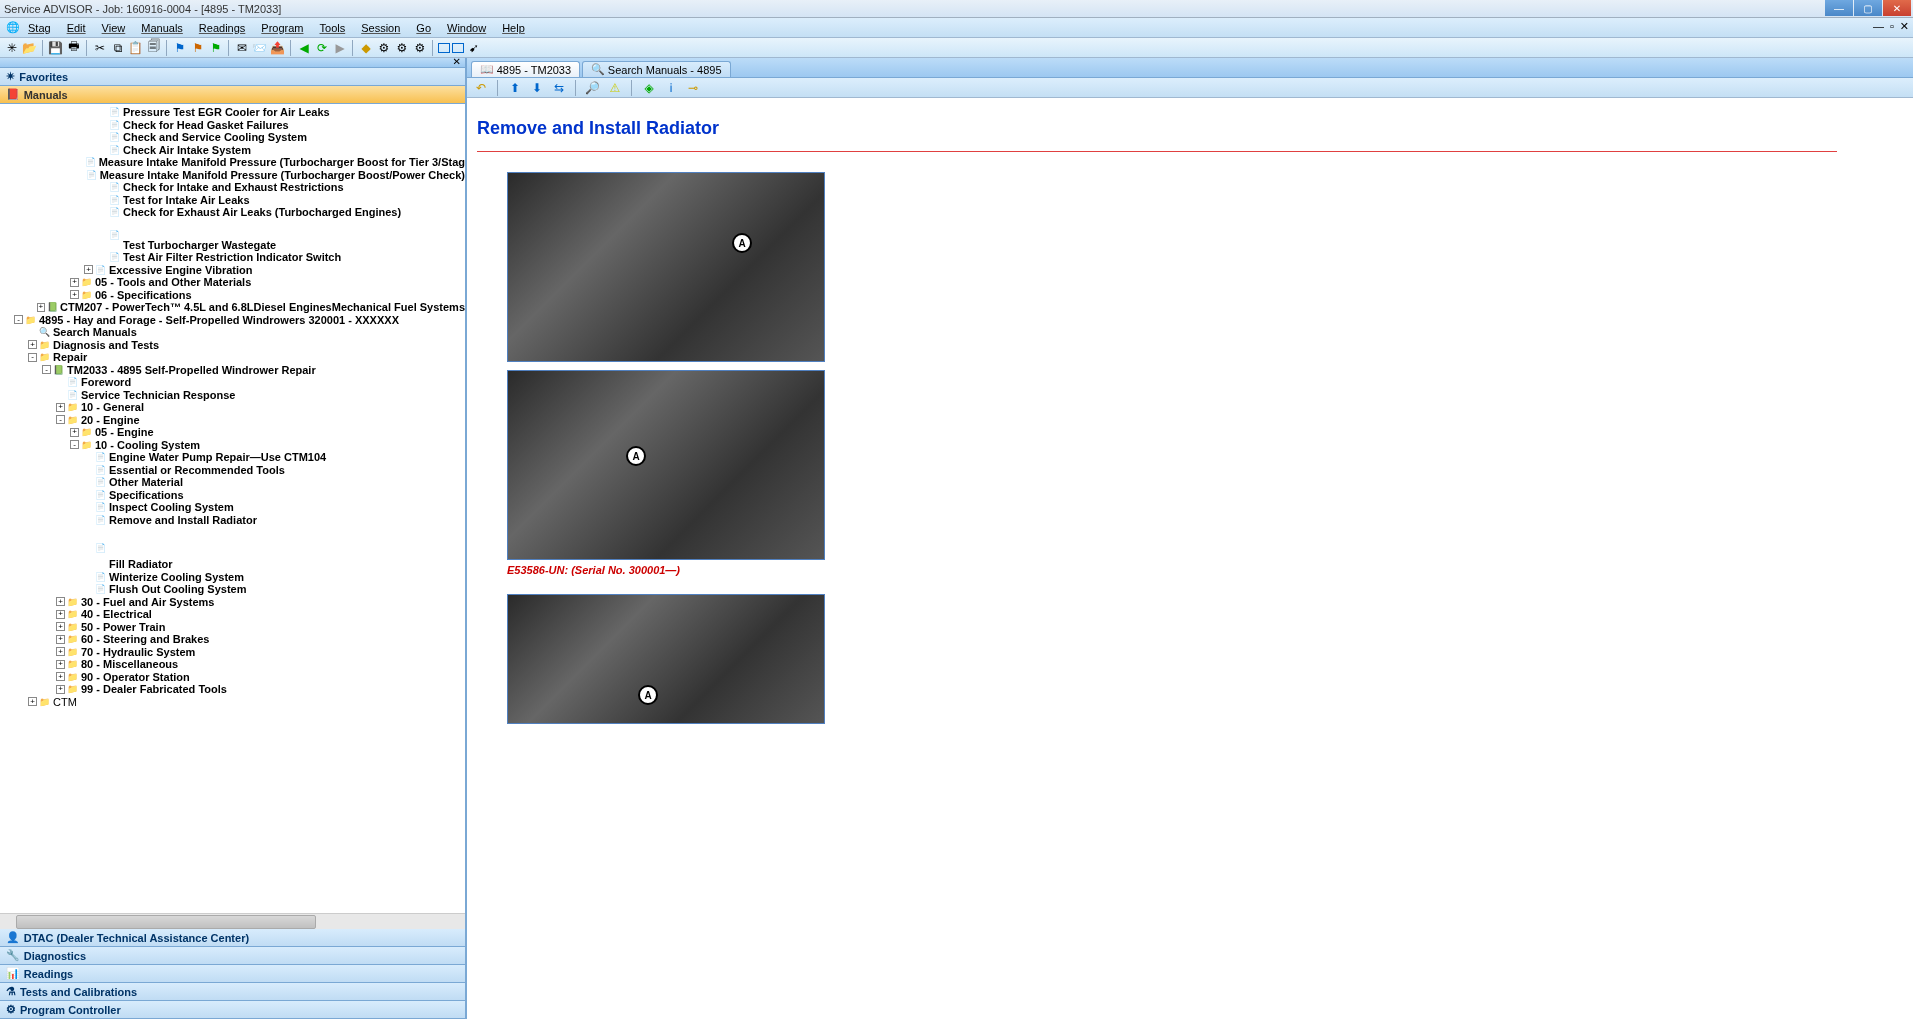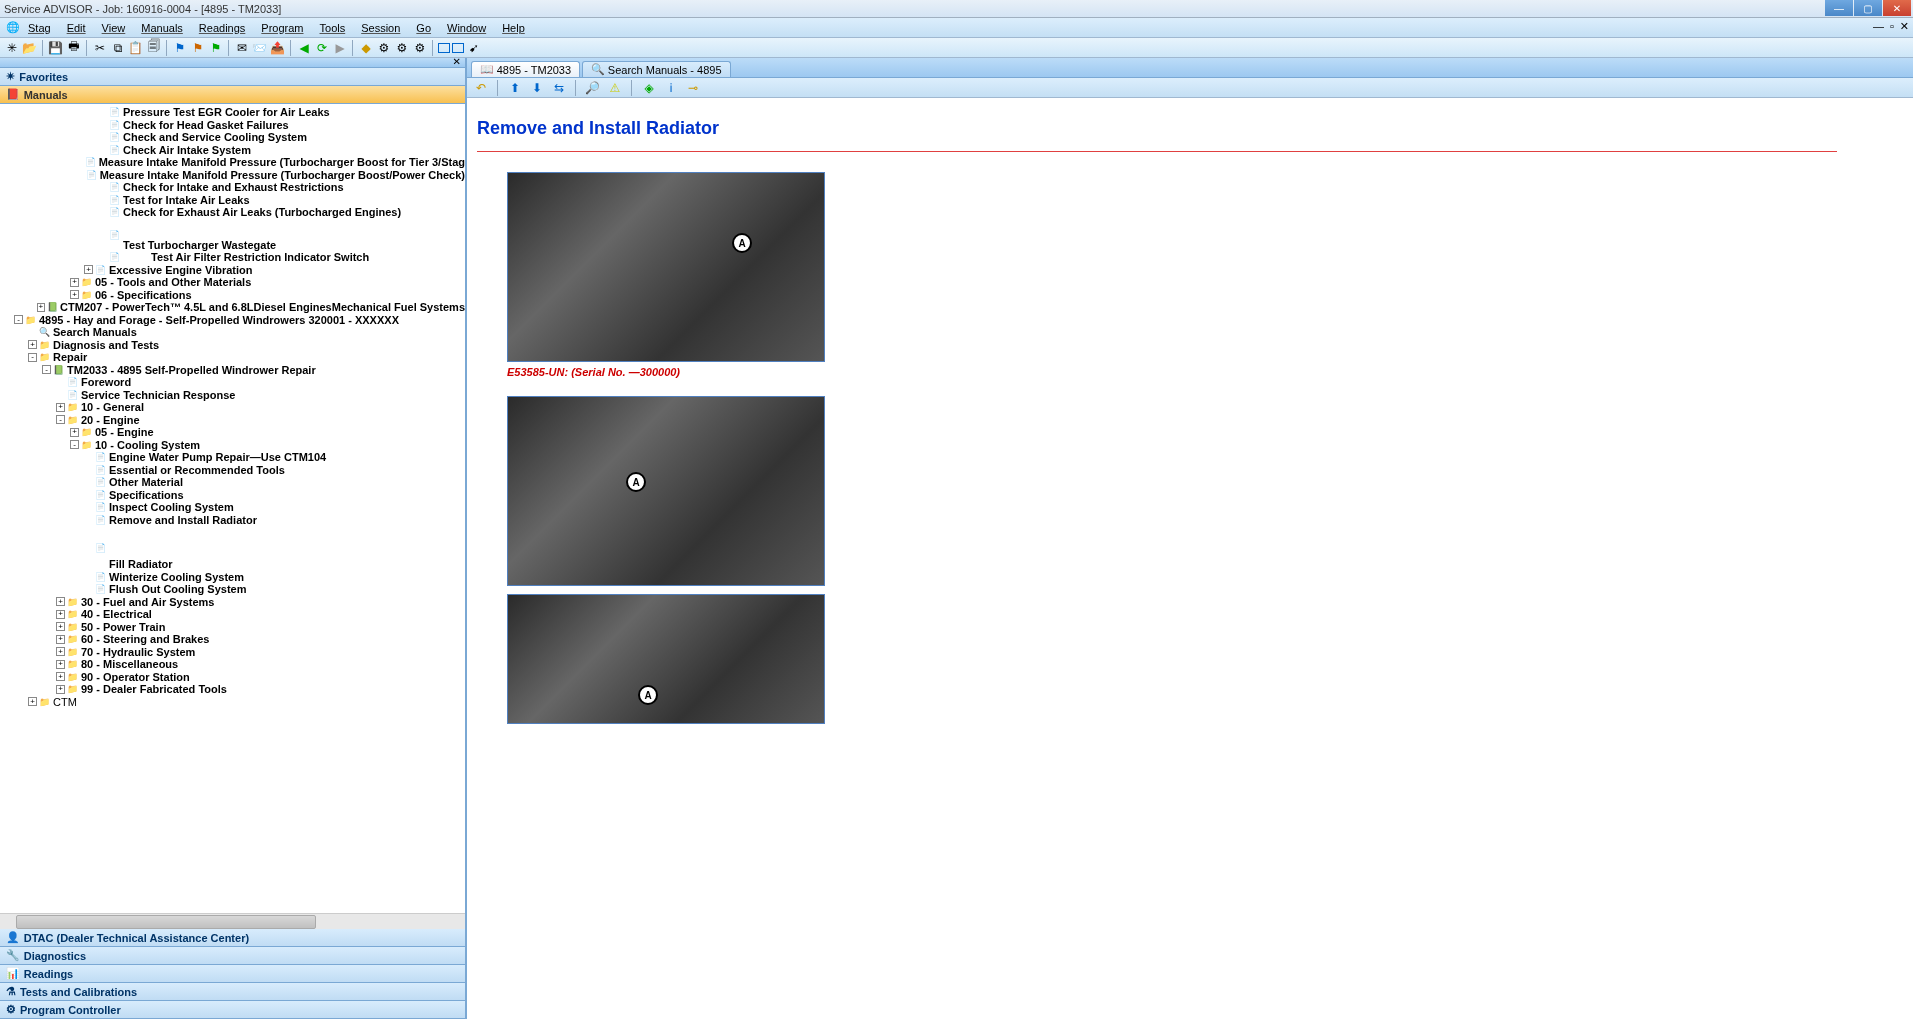--- a/index.html
+++ b/index.html
@@ -194,21 +194,21 @@
           <div class="tree-item">
             <span class="indent" style="width: 98px;"></span>
             <span style="width: 11px; display: inline-block;"></span>
             <span class="ti-icon doc-icon"></span>
             <span style="font-weight: bold; margin-top: 20px;">Test Turbocharger Wastegate</span>
           </div>
           <div class="tree-item">
             <span class="indent" style="width: 98px;"></span>
             <span style="width: 11px; display: inline-block;"></span>
             <span class="ti-icon doc-icon"></span>
-            <span style="font-weight: bold; margin-left: 28px;">Test Air Filter Restriction Indicator Switch</span>
+            <span style="font-weight: bold;">Test Air Filter Restriction Indicator Switch</span>
           </div>
           <div class="tree-item">
             <span class="indent" style="width: 84px;"></span>
             <span class="expander">+</span>
             <span class="ti-icon doc-icon"></span>
             <span style="font-weight: bold;">Excessive Engine Vibration</span>
           </div>
           <div class="tree-item">
             <span class="indent" style="width: 70px;"></span>
             <span class="expander">+</span>
@@ -453,23 +453,23 @@
       <span class="tbicon" style="color:#06c">ℹ</span>
       <span class="tbicon" style="color:#c90">⊸</span>
     </div>
     <div class="content-area">
       <div class="content-inner">
         <div class="h1">Remove and Install Radiator</div>
         <hr class="hr-red">
         <div class="figure">
             <div class="figure-img fig1"></div>
           </div>
-        <div class="figure-caption">E53585-UN: (Serial No. —300000)</div>
         <div class="figure">
             <div class="figure-img fig2"></div>
           </div>
+        <div class="figure-caption">E53586-UN: (Serial No. 300001—)</div>
         <div class="figure">
             <div class="figure-img fig3" style="height:130px"></div>
           </div>
       </div>
     </div>
   </div>
 </div>
 
 </body></html>

